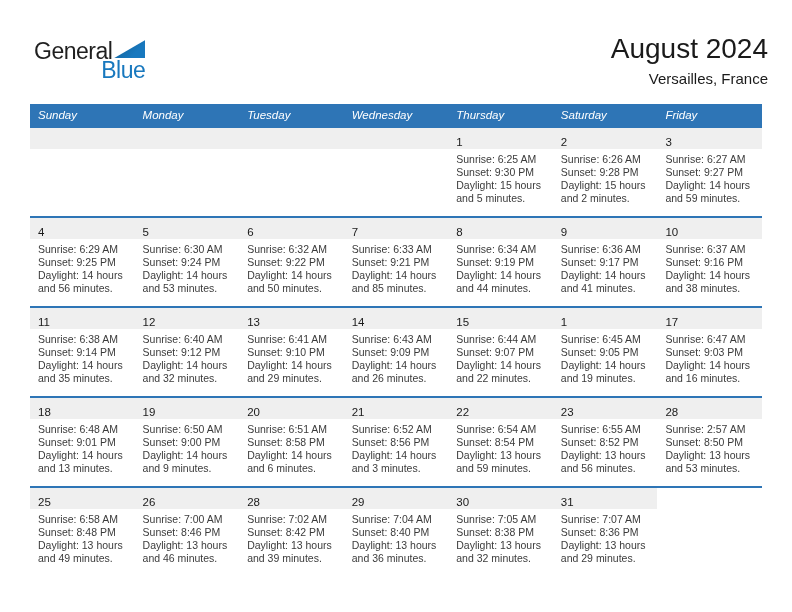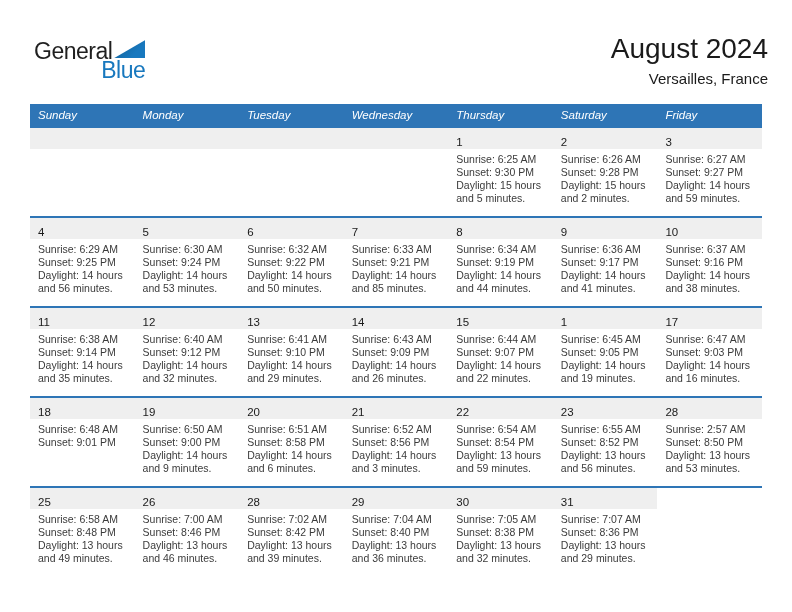--- a/index.html
+++ b/index.html
@@ -221,20 +221,21 @@
               <div class="line"><span>Daylight:</span> <span>14 hours and 16 minutes.</span></div>
             </div>
           </div>
         </div>
         <div class="week-row">
           <div class="day-cell">
             <div class="date-band"><span class="date-num">18</span></div>
             <div class="cell-body">
               <div class="line"><span>Sunrise:</span> <span>6:48 AM</span></div>
               <div class="line"><span>Sunset:</span> <span>9:01 PM</span></div>
+              <div class="line"><span>Daylight:</span> <span>14 hours and 13 minutes.</span></div>
             </div>
           </div>
           <div class="day-cell">
             <div class="date-band"><span class="date-num">19</span></div>
             <div class="cell-body">
               <div class="line"><span>Sunrise:</span> <span>6:50 AM</span></div>
               <div class="line"><span>Sunset:</span> <span>9:00 PM</span></div>
               <div class="line"><span>Daylight:</span> <span>14 hours and 9 minutes.</span></div>
             </div>
           </div>

